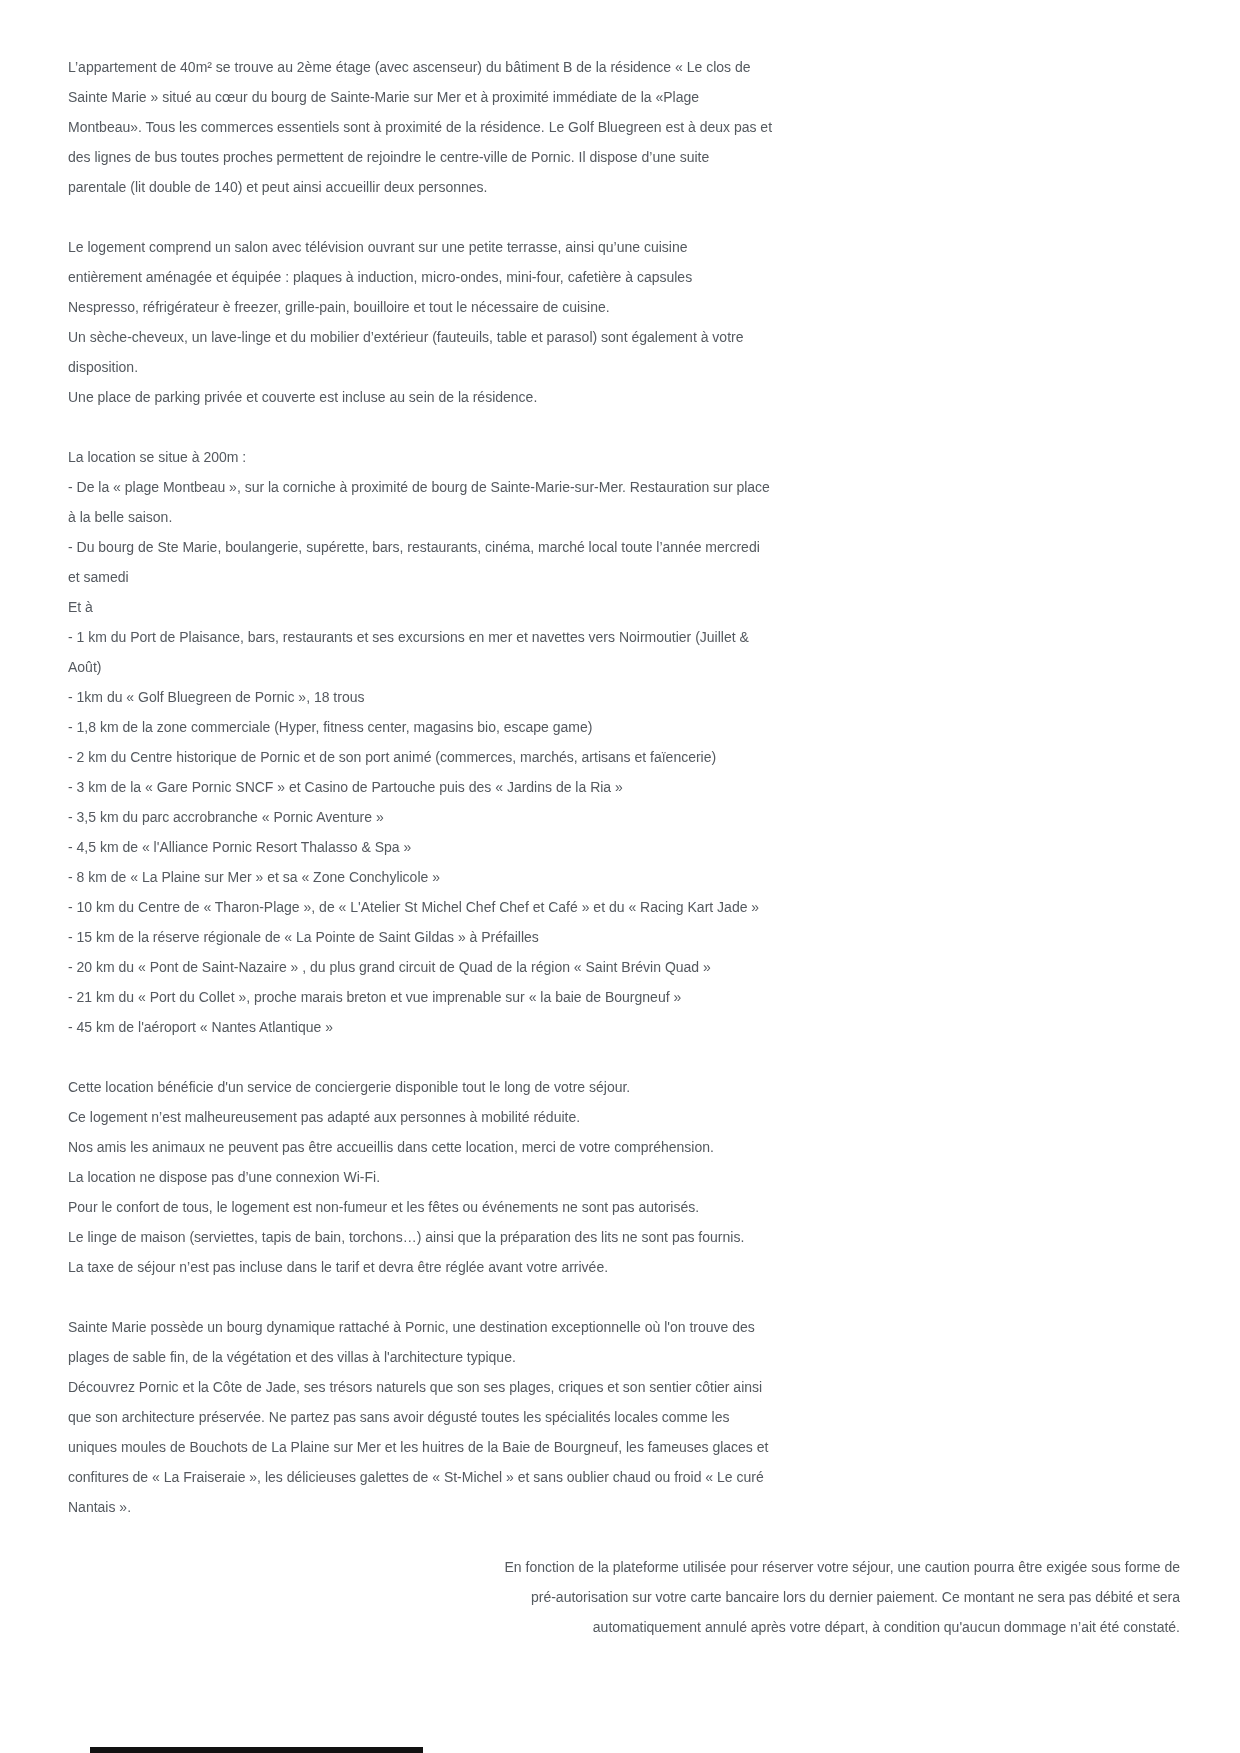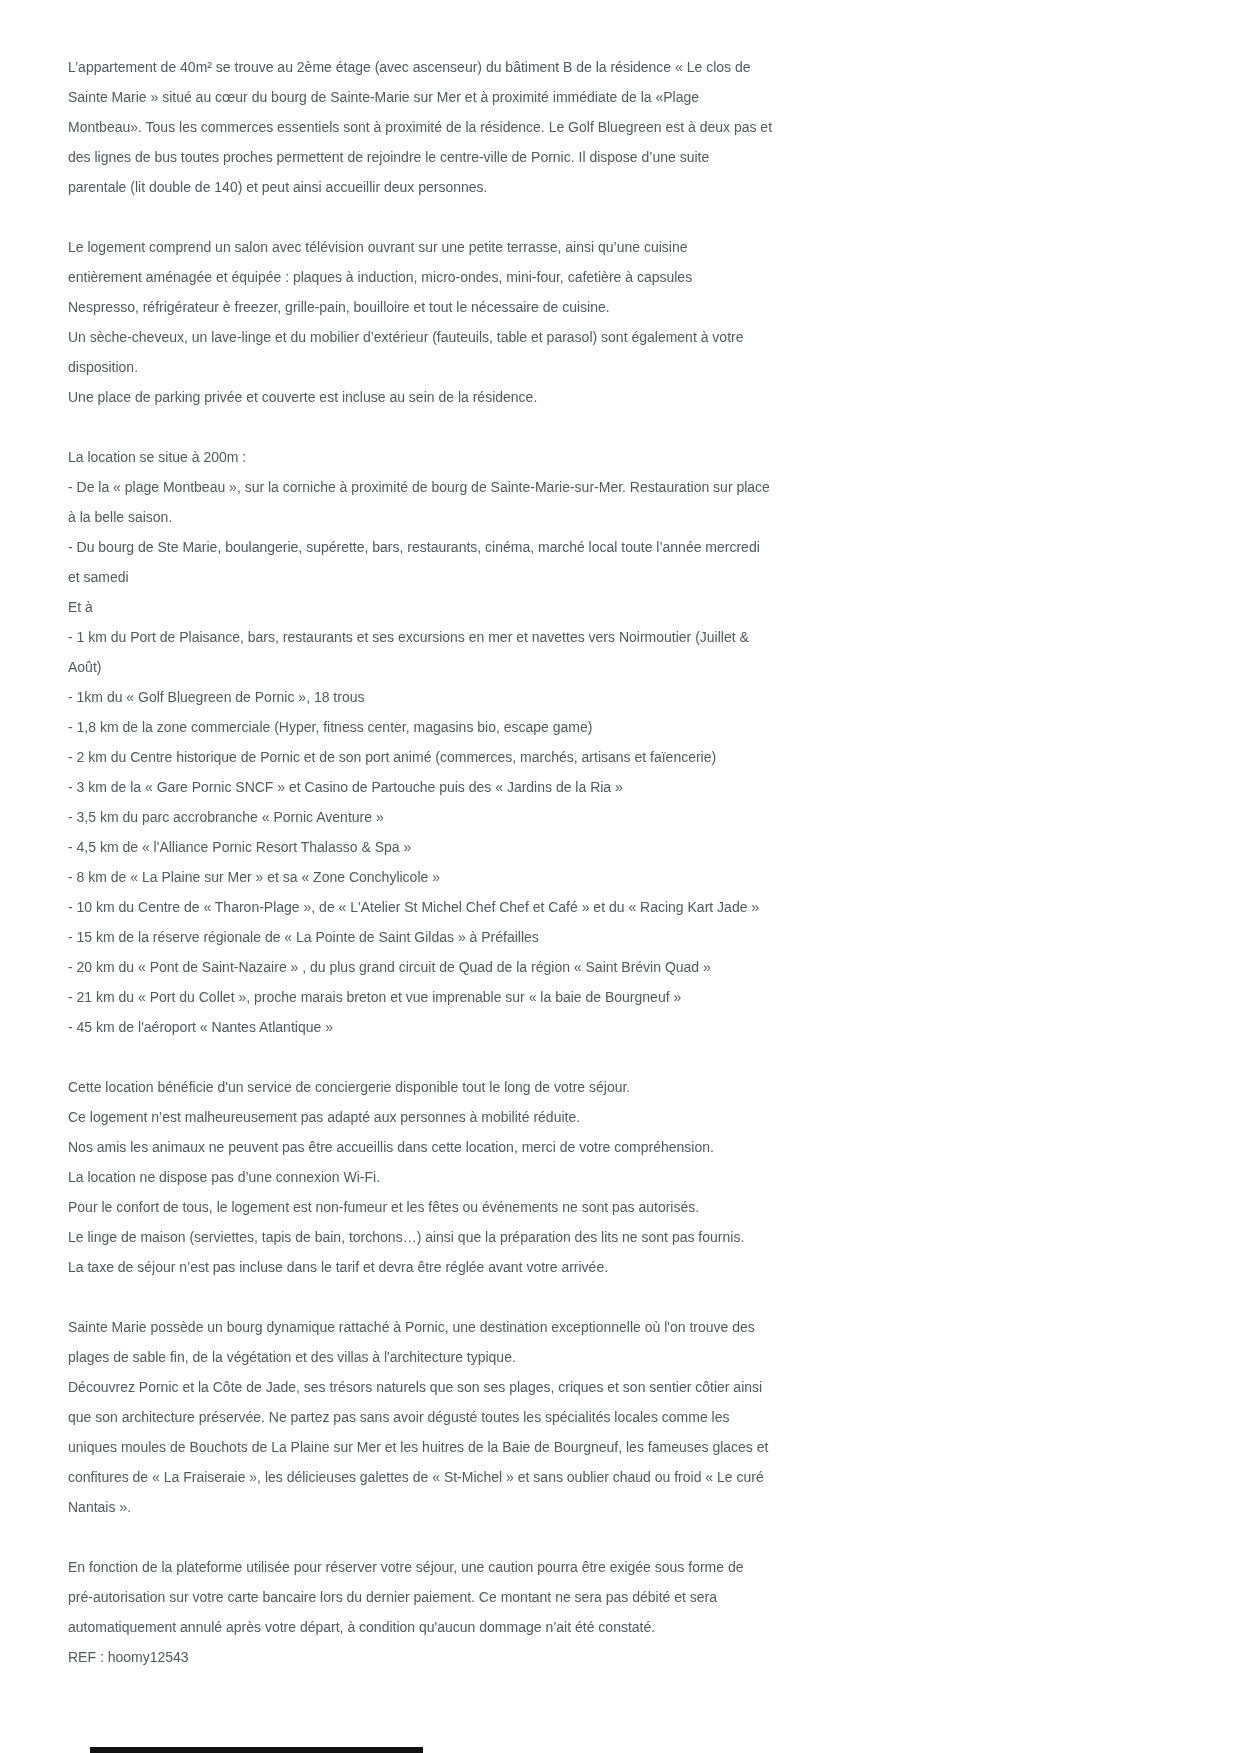--- a/index.html
+++ b/index.html
@@ -22,20 +22,21 @@
     line-height: 30px;
     color: #54595f;
     font-weight: 400;
   }
   .para {
     margin: 0 0 30px 0;
     white-space: pre-line;      
   }
   .para.tight {
     margin-bottom: 0;           
+    text-align: right;
   }
   .cutoff-bar {
     position: absolute;
     left: 90px;
     bottom: 0;
     width: 333px;
     height: 6px;
     background: #121212;
   }
 </style>
@@ -90,16 +91,15 @@
 Découvrez Pornic et la Côte de Jade, ses trésors naturels que son ses plages, criques et son sentier côtier ainsi
 que son architecture préservée. Ne partez pas sans avoir dégusté toutes les spécialités locales comme les
 uniques moules de Bouchots de La Plaine sur Mer et les huitres de la Baie de Bourgneuf, les fameuses glaces et
 confitures de « La Fraiseraie », les délicieuses galettes de « St-Michel » et sans oublier chaud ou froid « Le curé
 Nantais ».</p>
 
   <p class="para tight">En fonction de la plateforme utilisée pour réserver votre séjour, une caution pourra être exigée sous forme de
 pré-autorisation sur votre carte bancaire lors du dernier paiement. Ce montant ne sera pas débité et sera
 automatiquement annulé après votre départ, à condition qu'aucun dommage n’ait été constaté.</p>
 
-  <p class="para tight">REF : hoomy12543</p>
 </main>
 
 <div class="cutoff-bar"></div>
 
 </body></html>

